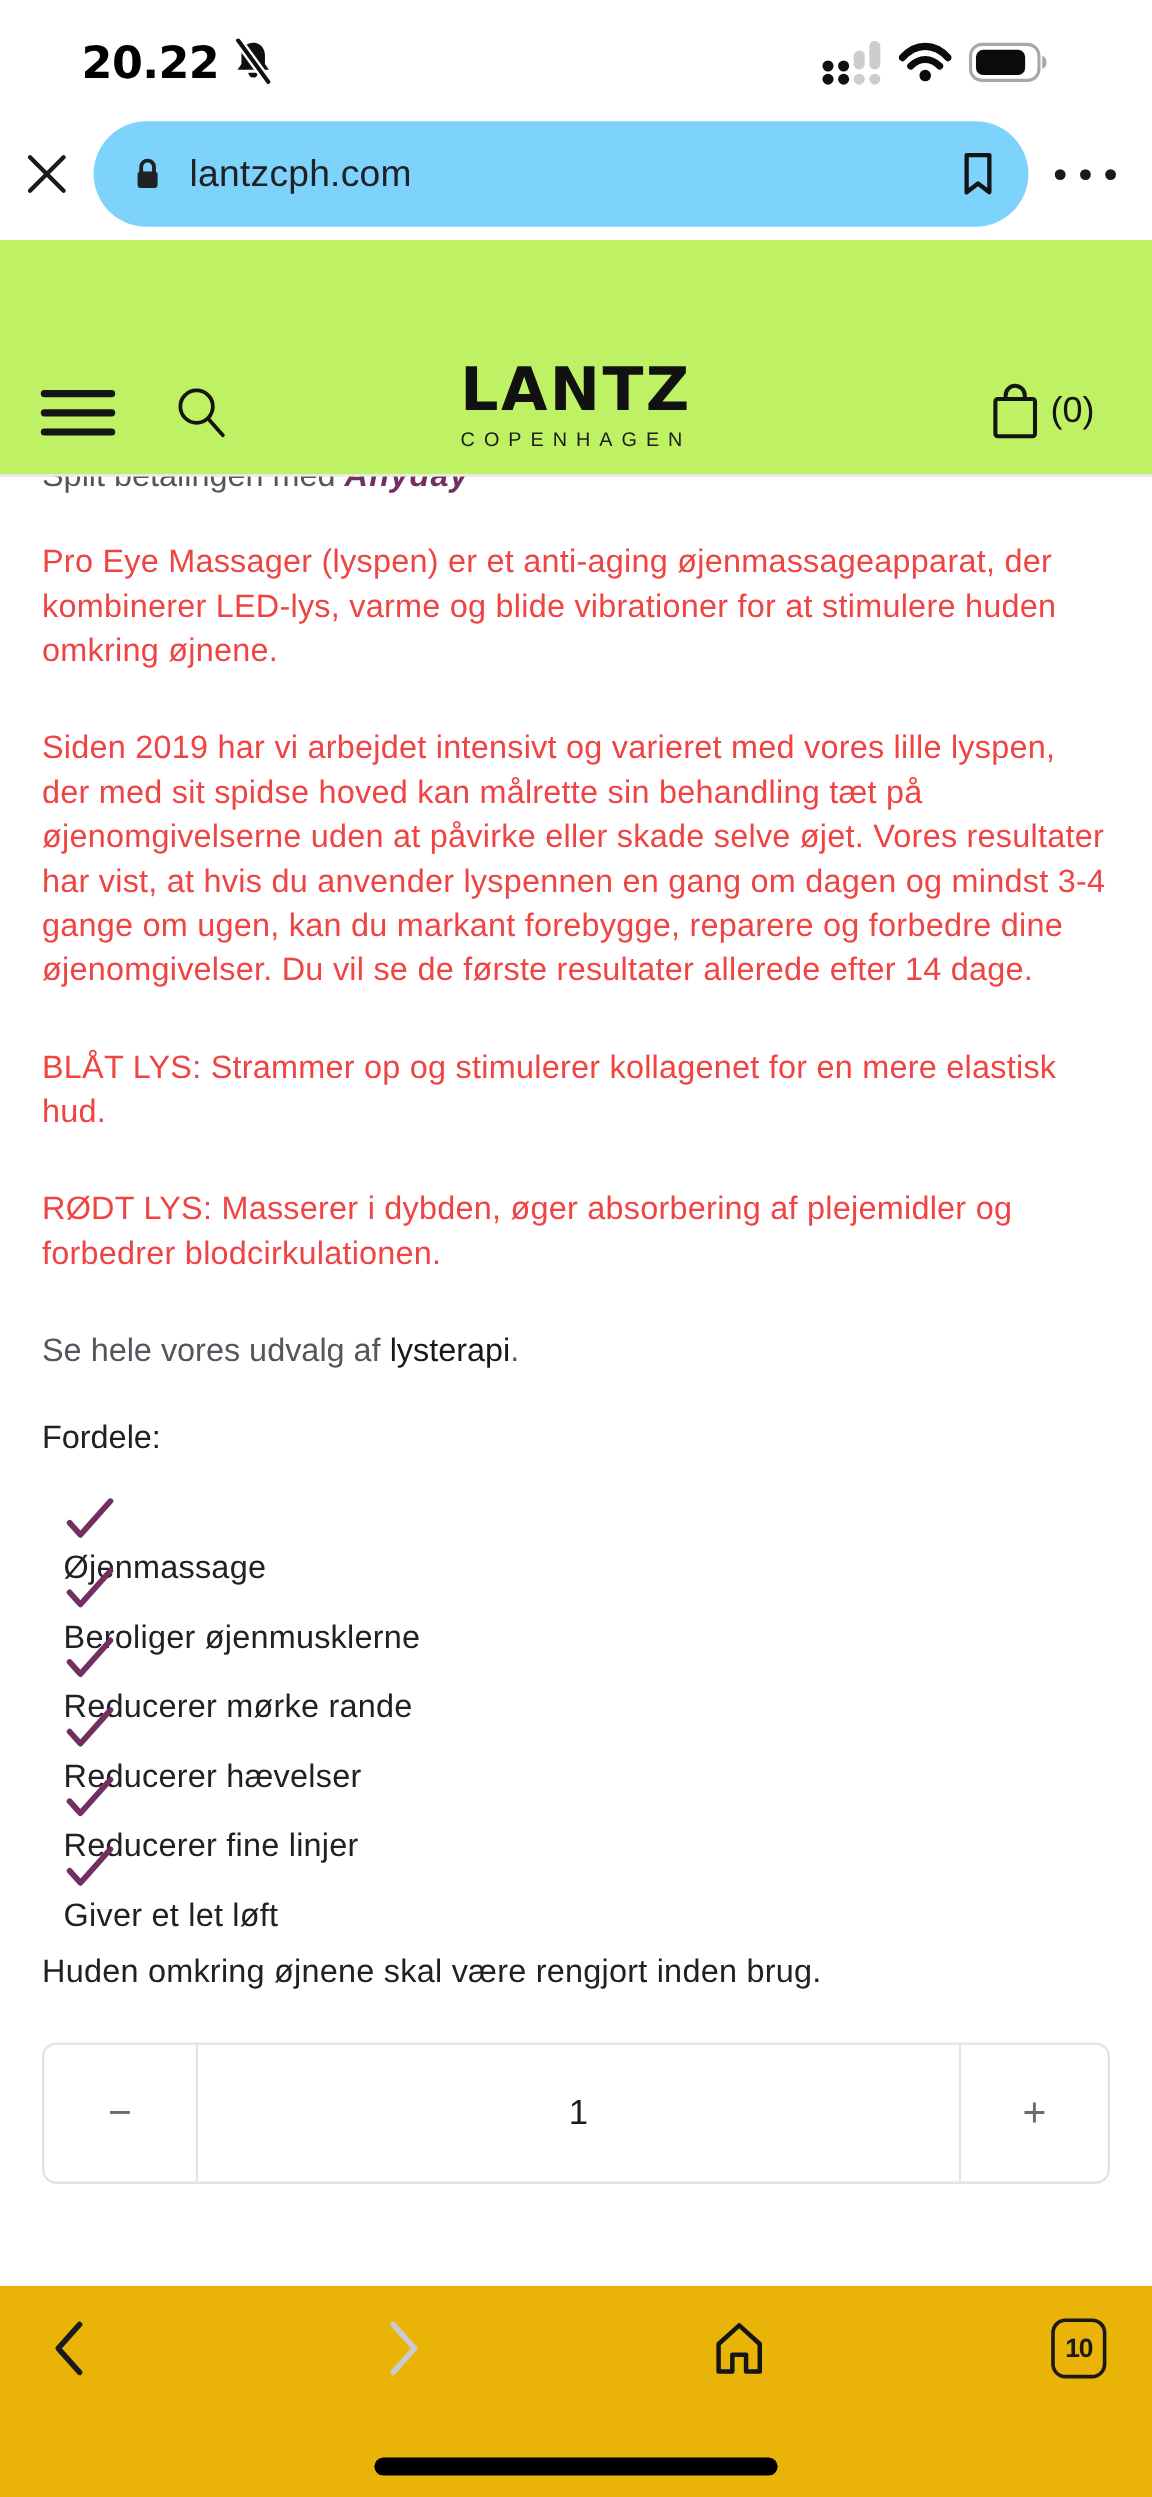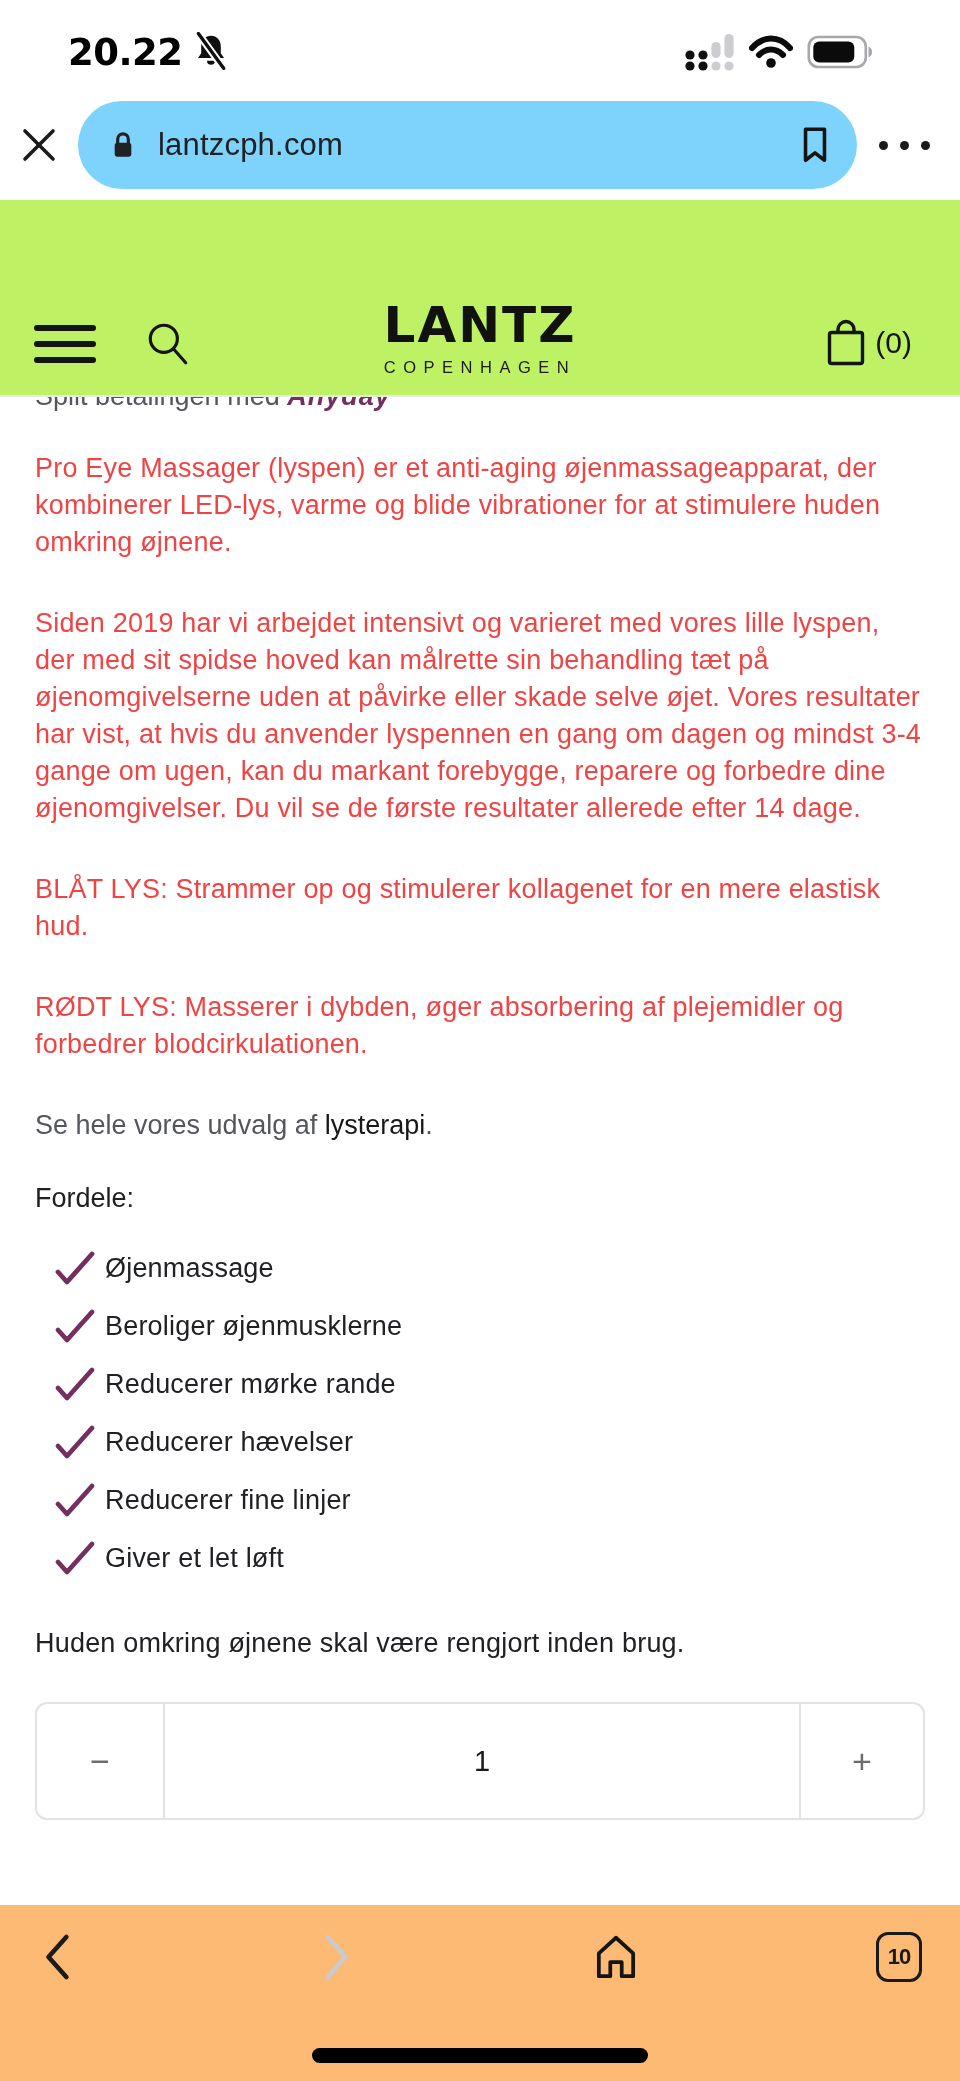--- a/index.html
+++ b/index.html
@@ -76,21 +76,21 @@
   .para {
     font-size:27px; line-height:37px; color:#ef4444; margin-top:44px;
     letter-spacing:0.2px;
   }
   .para.first { margin-top:36px; }
   .see-all { font-size:27px; line-height:37px; color:#54565b; margin-top:44px; }
   .text-link { color:#18181a; cursor:pointer; }
 
   .benefits-heading { font-size:27px; line-height:37px; color:#202124; margin-top:36px; }
   .benefits-list { list-style:none; margin-top:22px; }
-  .benefit-item { display:flex; align-items:center; height:58px; padding-left:18px; }
+  .benefit-item { display:flex; height:58px; padding-left:18px;flex-direction:column; }
   .benefit-item .check-icon { width:52px; flex:0 0 52px; display:flex; align-items:center; }
   .benefit-label { font-size:27px; color:#202124; letter-spacing:0.2px; }
 
   .note { font-size:27px; line-height:37px; color:#202124; margin-top:38px; letter-spacing:0.2px; }
 
   .qty-box {
     margin-top:40px; width:890px; height:118px;
     border:2px solid #e3e3e5; border-radius:12px;
     display:flex; align-items:stretch; background:#fff;
   }
@@ -100,21 +100,21 @@
   }
   .qty-minus { width:128px; border-right:2px solid #e3e3e5; border-radius:10px 0 0 10px; }
   .qty-plus  { width:124px; border-left:2px solid #e3e3e5; border-radius:0 10px 10px 0; }
   .qty-input {
     flex:1; border:none; outline:none; text-align:center; font-size:29px; color:#1a1a1a;
     font-family:"Liberation Sans", sans-serif; background:transparent;
   }
 
   
   .bottom-nav {
-    position:absolute; bottom:0; left:0; width:100%; height:176px; background:#fdba74; z-index:10;
+    position:absolute; bottom:0; left:0; width:100%; height:176px; background:#eab308; z-index:10;
   }
   .nav-row {
     display:flex; justify-content:space-between; align-items:center;
     padding:26px 38px 0 38px;
   }
   .nav-btn { background:none; border:none; cursor:pointer; display:flex; align-items:center; justify-content:center; }
   .tabs-btn {
     width:46px; height:50px; border:3.5px solid #1a1a1a; border-radius:12px;
     display:flex; align-items:center; justify-content:center; background:none; cursor:pointer;
   }

